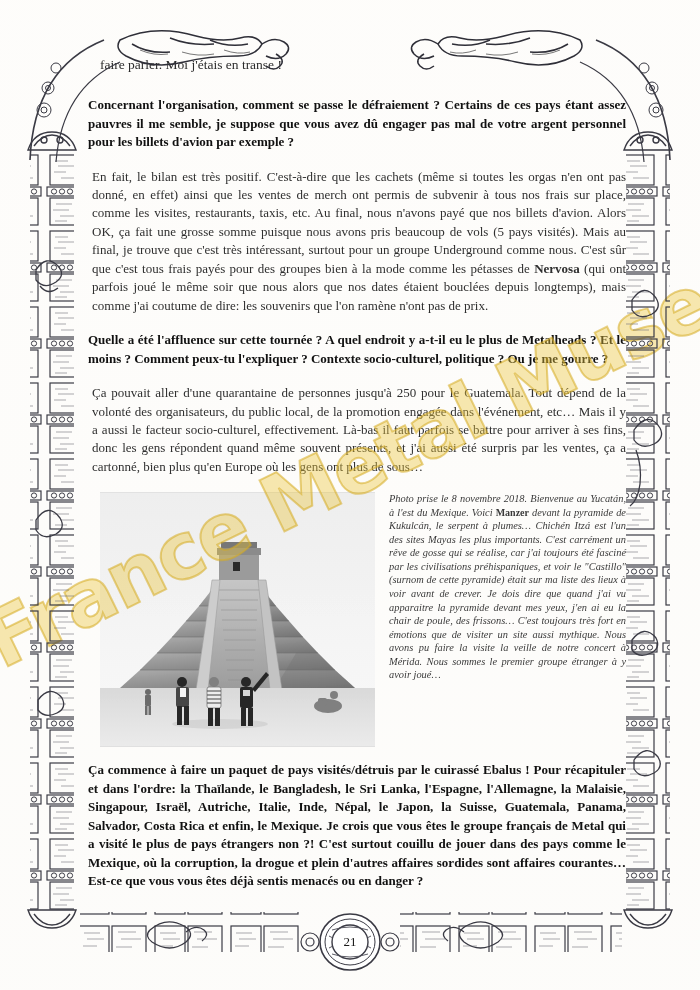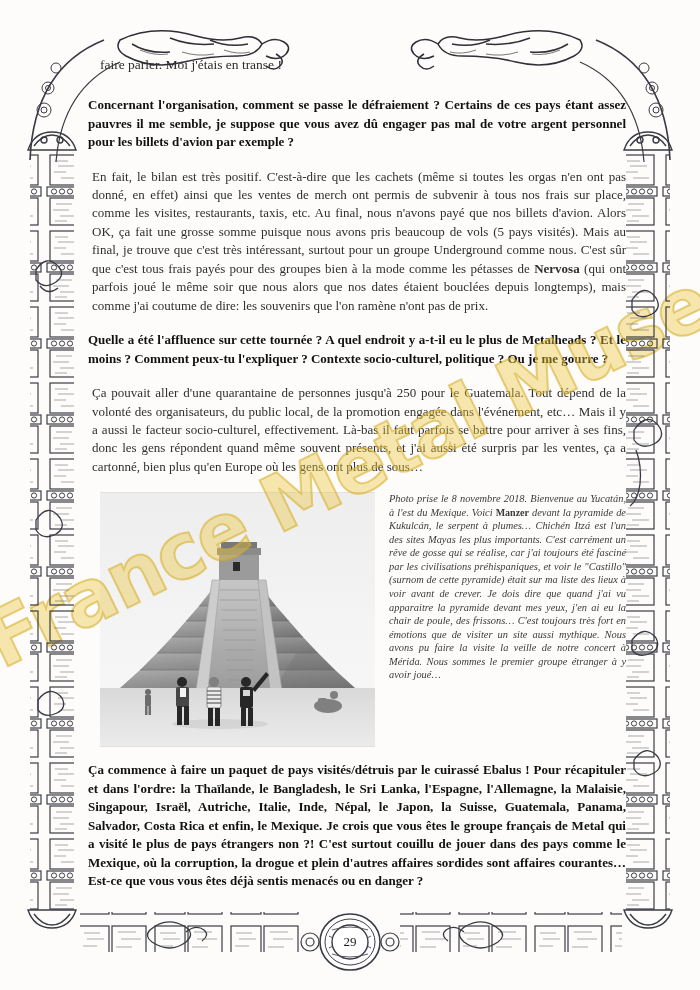--- a/index.html
+++ b/index.html
@@ -439,15 +439,15 @@
         </g>
         <g stroke="#4a4a55" stroke-width="0.9" fill="none">
           <path d="M332 930 q18 -6 36 0"></path>
           <path d="M332 954 q18 6 36 0"></path>
           <path d="M329 936 l4 2 M329 948 l4 -2 M371 936 l-4 2 M371 948 l-4 -2"></path>
         </g>
       </g>
     </svg>
   </div>
 
-  <div class="page-num">29</div>
+  <div class="page-num">21</div>
 
 </div>
 
 </body></html>

